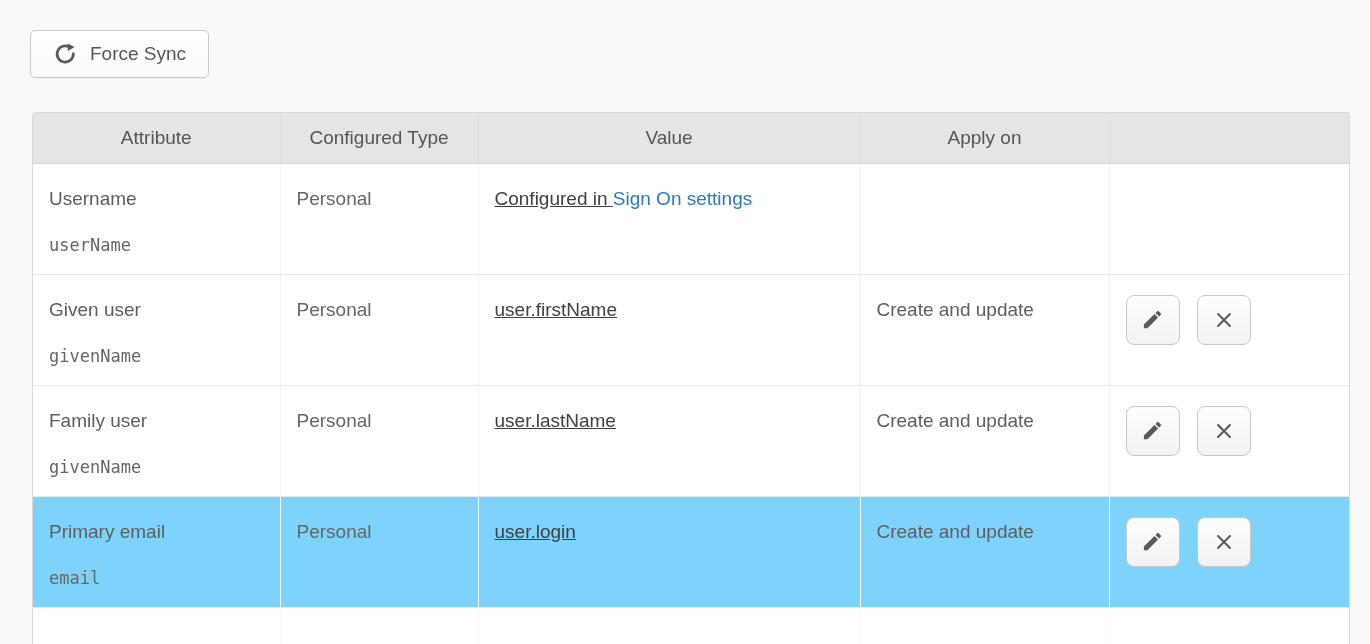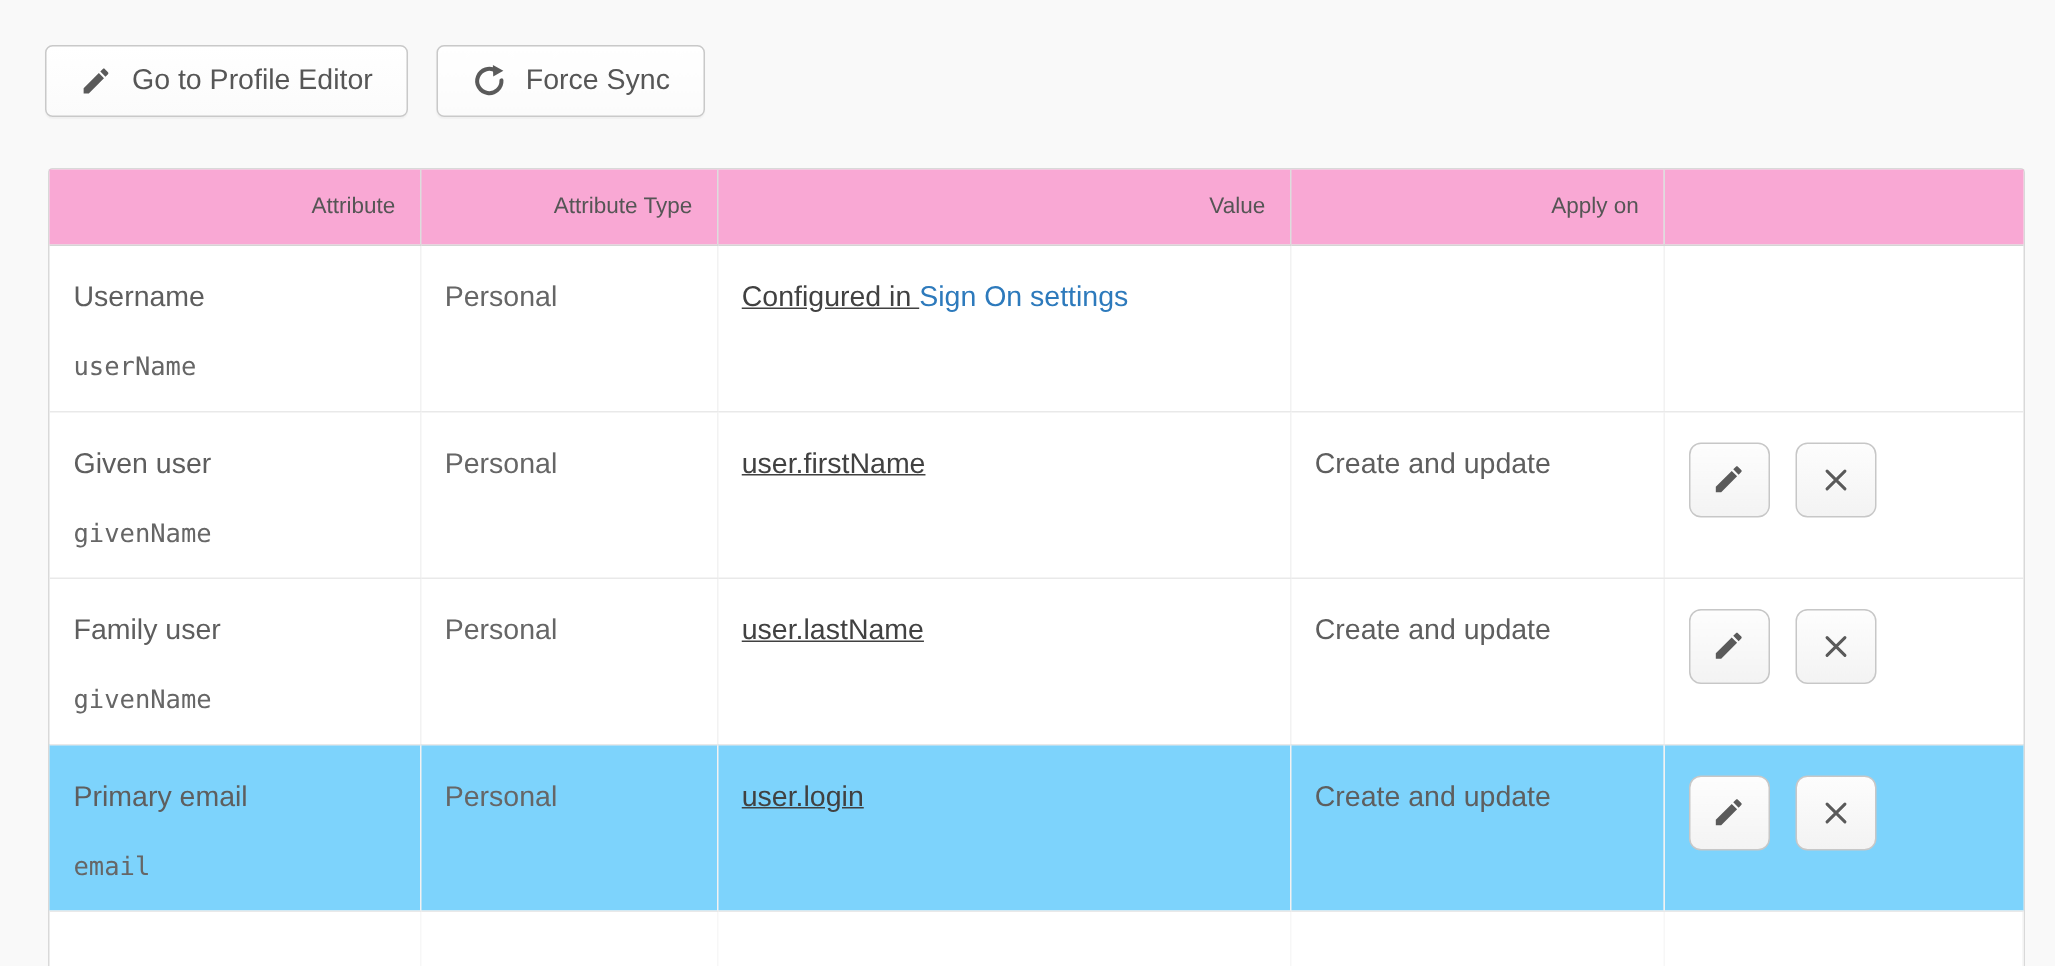--- a/index.html
+++ b/index.html
@@ -25,25 +25,25 @@
   
   .tablewrap {
     margin:34px 20px 0 32px;
     background:#ffffff;
     border:1px solid #d9d9d9; border-bottom:none;
     border-radius:3px 3px 0 0;
   }
   table { width:100%; border-collapse:collapse; table-layout:fixed; }
   thead th {
     height:50px; padding:0 16px;
-    background:#f9a8d4;
+    background:#e5e5e5;
     border-right:1px solid #dddddd;
     border-bottom:1px solid #d5d5d5;
-    font-weight:400; font-size:15px; color:#555555;
-    text-align:right; vertical-align:middle;
+    font-weight:400; font-size:19px; color:#555555;
+    text-align:center; vertical-align:middle;
   }
   thead th:last-child { border-right:none; }
   tbody td {
     height:111px; padding:24px 16px 0 16px;
     vertical-align:top;
     border-bottom:1px solid #e9e9e9;
     border-right:1px solid #f2f2f2;
     font-size:19px;
   }
   tbody td:last-child { border-right:none; }
@@ -70,28 +70,20 @@
   .icon-btn .icon { display:inline-flex; }
 </style>
 </head>
 <body>
 
 <div class="page">
 
   <div class="toolbar">
     <button class="btn">
       <span class="icon">
-        <svg width="22" height="22" viewBox="0 0 24 24">
-            <path fill="#5a5a5a" d="M3 17.25V21h3.75L17.81 9.94l-3.75-3.75L3 17.25zM20.71 7.04c.39-.39.39-1.02 0-1.41l-2.34-2.34c-.39-.39-1.02-.39-1.41 0l-1.83 1.83 3.75 3.75 1.83-1.83z"></path>
-          </svg>
-      </span>
-      <span>Go to Profile Editor</span>
-    </button>
-    <button class="btn">
-      <span class="icon">
         <svg width="24" height="24" viewBox="0 0 24 24">
           <path d="M16.6 5.2 A8.1 8.1 0 1 0 20.3 11.6" fill="none" stroke="#5a5a5a" stroke-width="2.7" stroke-linecap="round"></path>
           <path d="M14.6 1.4 L21.6 5.1 L14.8 9.0 Z" fill="#5a5a5a"></path>
         </svg>
       </span>
       <span>Force Sync</span>
     </button>
   </div>
 
   <div class="tablewrap">
@@ -99,21 +91,21 @@
       <colgroup>
         <col style="width:247px">
           <col style="width:198px">
           <col style="width:382px">
           <col style="width:249px">
           <col>
       </colgroup>
       <thead>
         <tr>
           <th>Attribute</th>
-          <th>Attribute Type</th>
+          <th>Configured Type</th>
           <th>Value</th>
           <th>Apply on</th>
           <th></th>
         </tr>
       </thead>
       <tbody id="rows">
           <tr class="row">
     <td class="c-attr">
       <div class="attr-label">Username</div>
       <div class="attr-var">userName</div>

